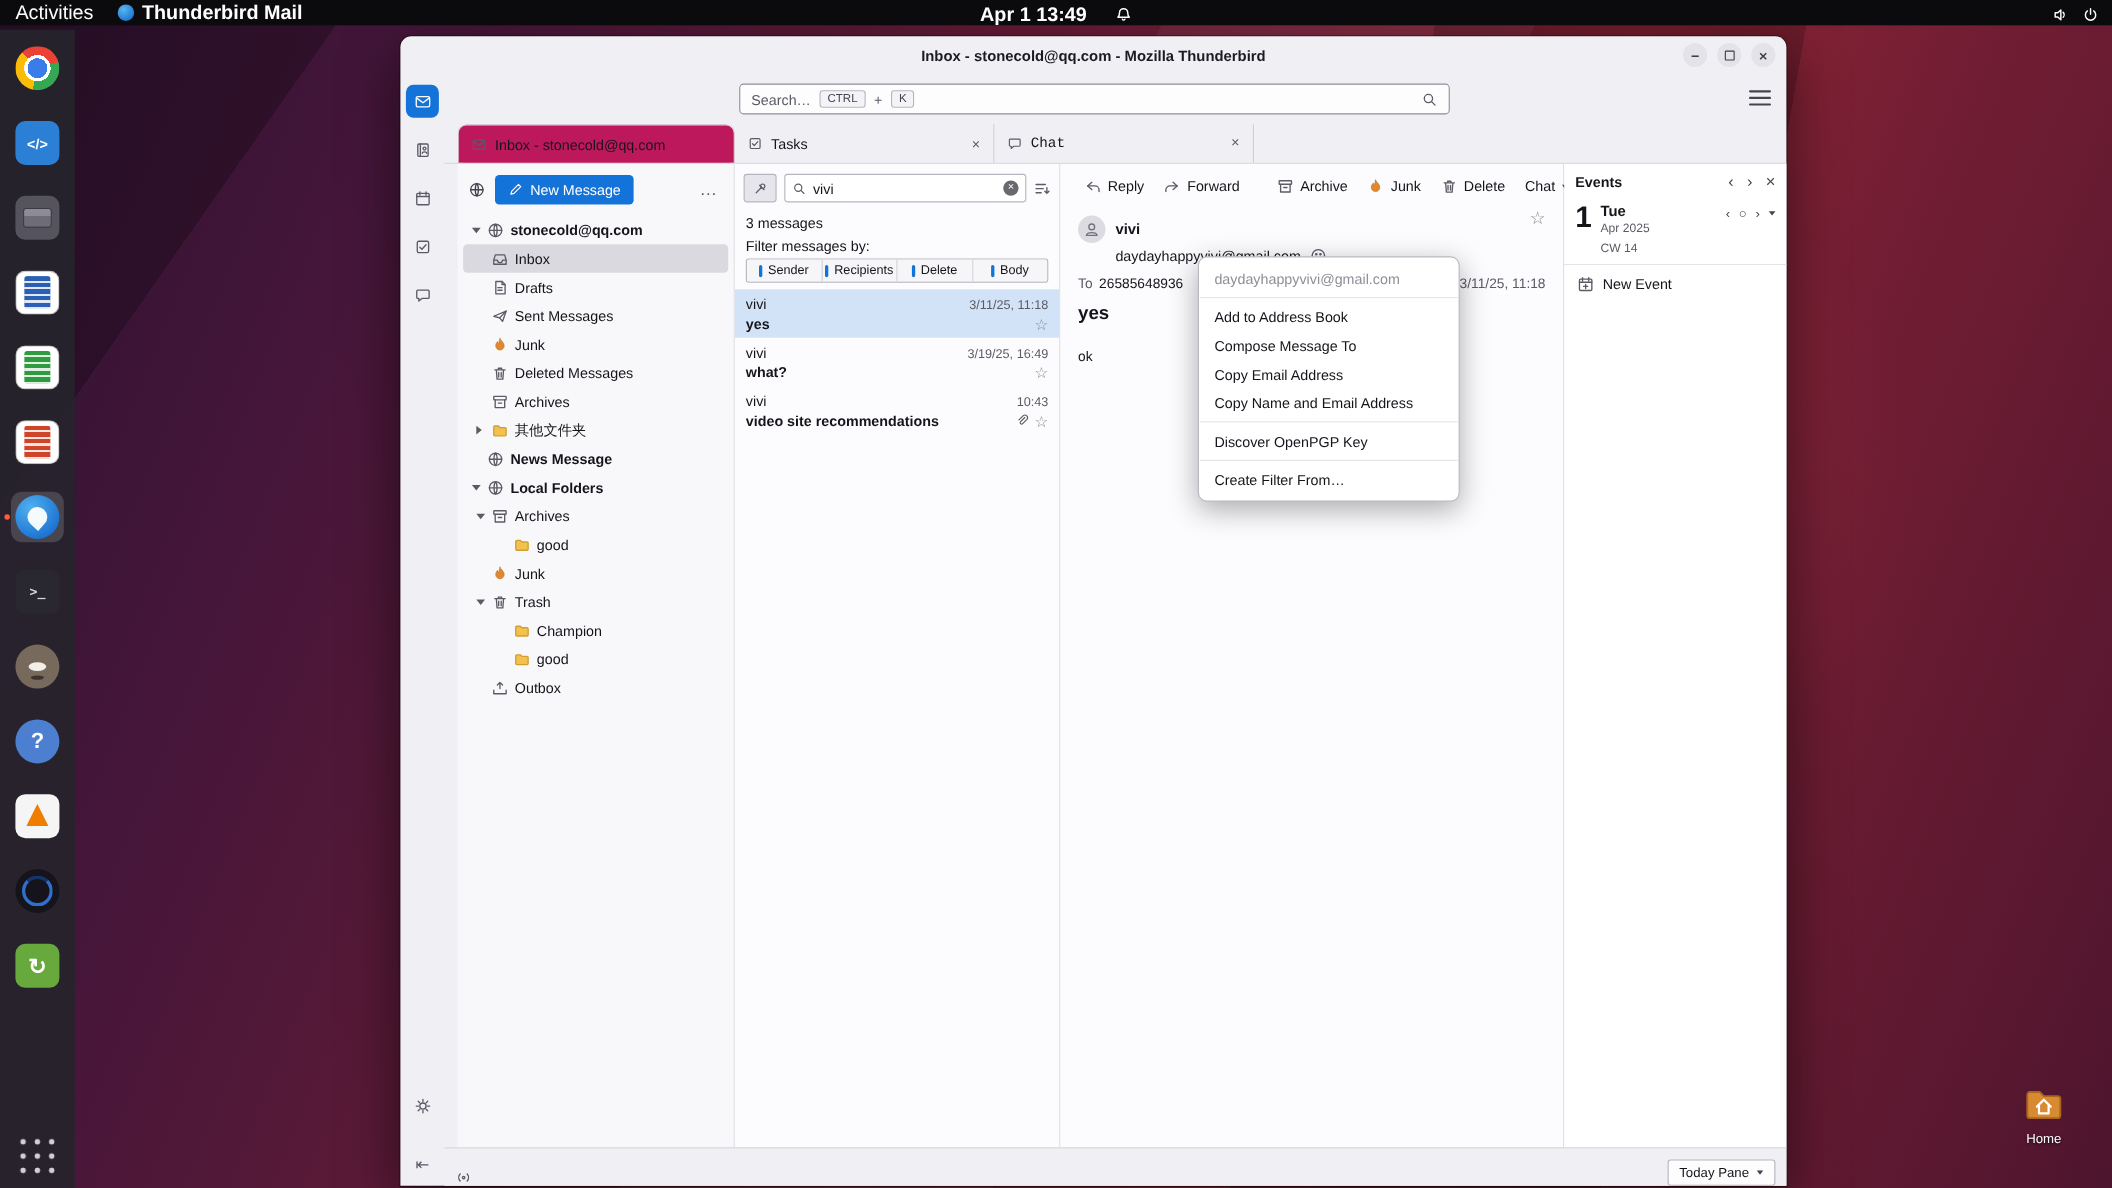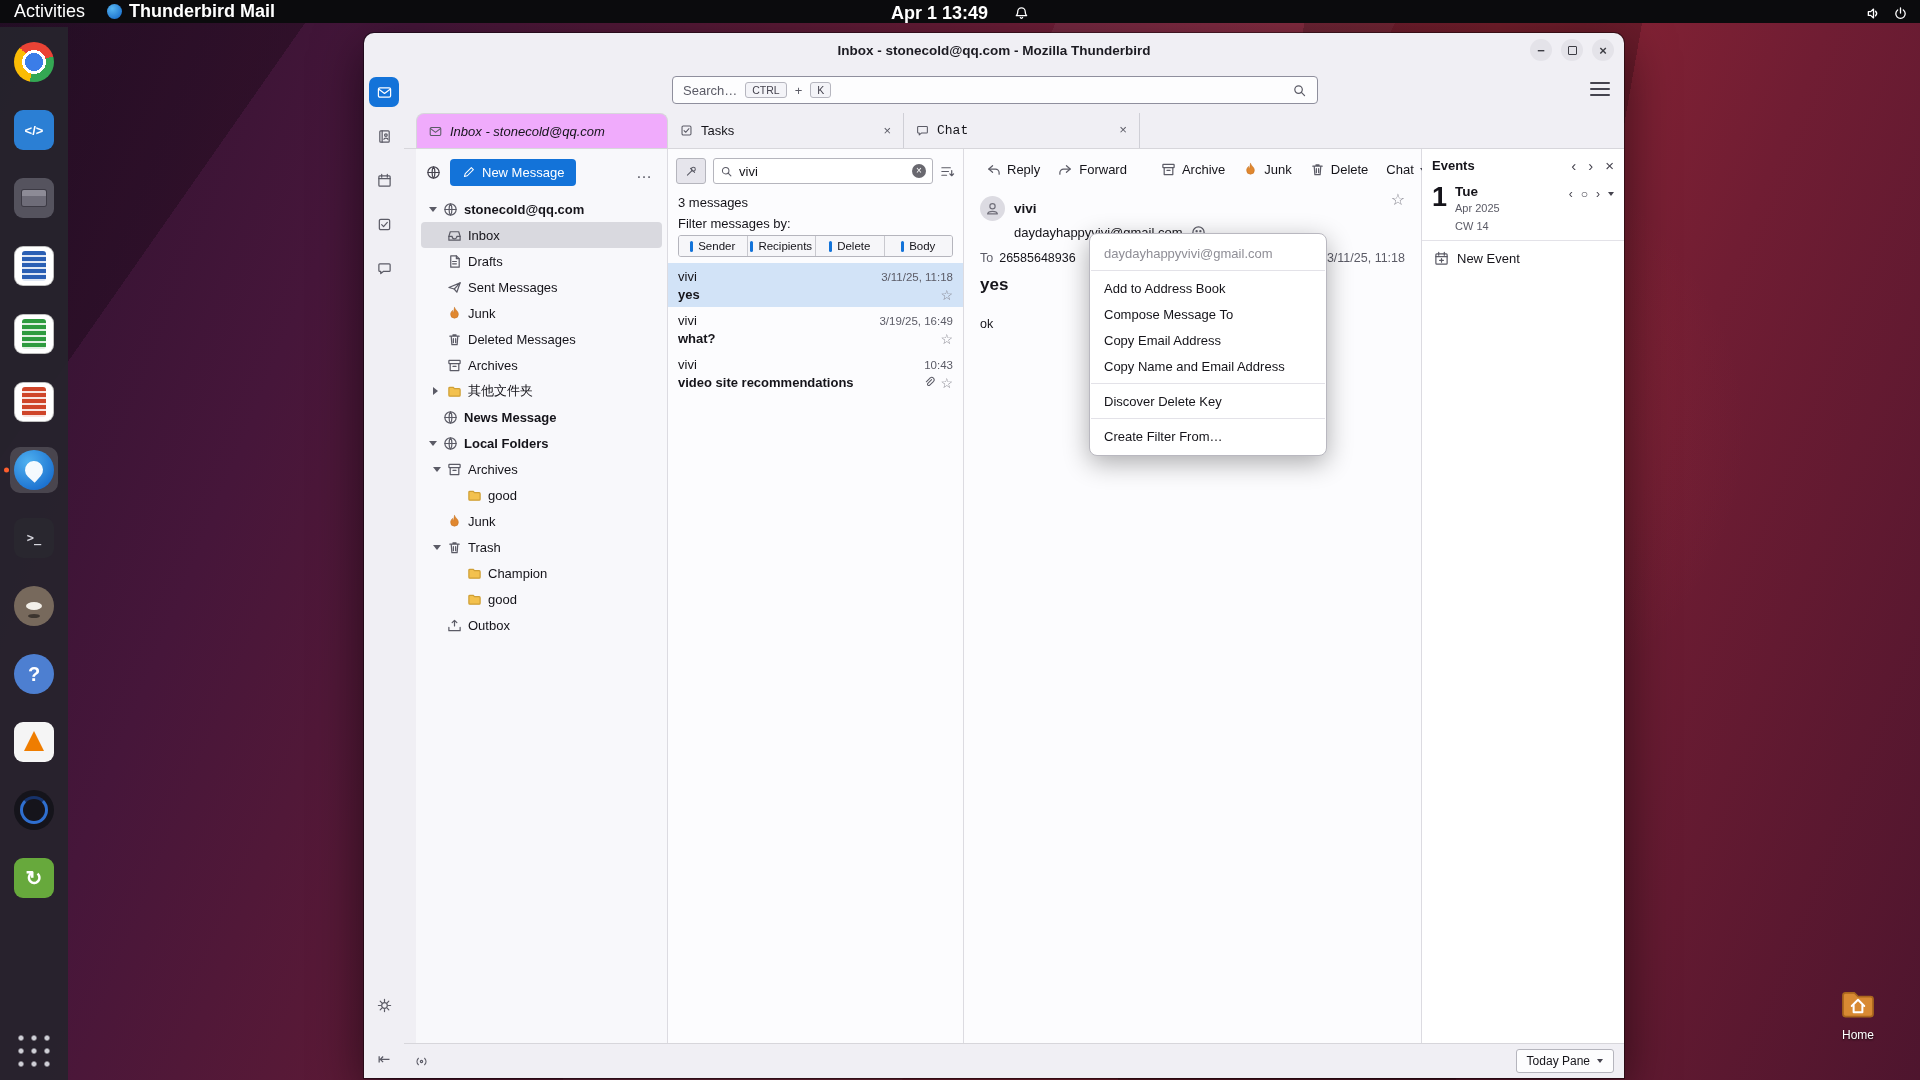--- a/index.html
+++ b/index.html
@@ -86,21 +86,21 @@
   .space.active{background:#1373d9;color:#fff;}
   .space .ic{stroke:currentColor;}
   .spaces .bottom{position:absolute;bottom:58px;}
   .spaces .collapse{position:absolute;bottom:10px;font-size:15px;color:#5b5b66;}
 
   
   .tabbar{position:absolute;left:40px;top:80px;right:0;height:36px;display:flex;align-items:flex-end;padding-left:12px;
      border-bottom:1px solid #d7d6db;}
   .tab{height:35px;display:flex;align-items:center;gap:8px;padding:0 12px;font-size:13px;color:#15141a;
      border-right:1px solid #cfcfd6;}
-  .tab.active{background:#f0abfc;border:1px solid #d7d6db;border-bottom:none;border-radius:8px 8px 0 0;font-weight:400;font-style:italic;}
+  .tab.active{background:#be185d;border:1px solid #d7d6db;border-bottom:none;border-radius:8px 8px 0 0;font-weight:400;}
   .tab .x{margin-left:auto;color:#5b5b66;font-size:13px;padding-left:14px;}
   .tab1{width:252px;}.tab2{width:236px;}.tab3{width:236px;font-family:Liberation Mono, monospace;}
 
   
   .content{position:absolute;left:40px;top:116px;right:0;bottom:35px;}
   .pane{position:absolute;top:0;bottom:0;background:#fcfcfe;}
   .folderpane{left:12px;width:252px;background:#f8f8fb;border-right:1px solid #dcdbe1;}
   .listpane{left:264px;width:296px;border-right:1px solid #dcdbe1;}
   .msgpane{left:560px;width:458px;border-right:1px solid #dcdbe1;}
   .eventspane{left:1018px;width:202px;background:#ffffff;}
@@ -179,21 +179,21 @@
   .ev-nav{margin-left:auto;display:flex;gap:12px;color:#45434e;font-size:15px;}
   .ev-daterow{display:flex;align-items:flex-start;padding:2px 10px 8px;gap:8px;border-bottom:1px solid #e3e2e8;}
   .ev-day{font-size:27px;font-weight:700;line-height:1;}
   .ev-wd{font-weight:700;font-size:13.5px;}
   .ev-my{font-size:11px;color:#5b5b66;margin-top:3px;display:flex;gap:6px;flex-direction:column;}
   .ev-minibtns{margin-left:auto;display:flex;align-items:center;gap:8px;color:#45434e;font-size:12px;padding-top:3px;}
   .ev-new{display:flex;align-items:center;gap:8px;padding:10px 12px;font-size:13px;}
 
   
   .statusbar{position:absolute;left:40px;right:0;bottom:0;height:35px;border-top:1px solid #d7d6db;background:#f0eff4;
-     display:flex;align-items:center;padding:0 10px;}
+     display:flex;align-items:flex-end;padding:0 10px;}
   .todaypane{margin-left:auto;display:flex;align-items:center;gap:7px;border:1px solid #b5b5bd;border-radius:3px;
      background:#fdfdfe;font-size:12px;padding:4px 10px;color:#15141a;}
 </style>
 </head>
 <body>
 
 <svg width="0" height="0" style="position:absolute">
   <defs>
     <symbol id="i-env" viewBox="0 0 16 16">
         <rect x="1.5" y="3" width="13" height="10" rx="1.5"></rect>
@@ -800,21 +800,21 @@
     </div>
 
     <div class="cmenu">
       <div class="cm-item disabled">daydayhappyvivi@gmail.com</div>
       <div class="cm-sep"></div>
       <div class="cm-item">Add to Address Book</div>
       <div class="cm-item">Compose Message To</div>
       <div class="cm-item">Copy Email Address</div>
       <div class="cm-item">Copy Name and Email Address</div>
       <div class="cm-sep"></div>
-      <div class="cm-item">Discover Delete Key</div>
+      <div class="cm-item">Discover OpenPGP Key</div>
       <div class="cm-sep"></div>
       <div class="cm-item">Create Filter From…</div>
     </div>
 
     <div class="statusbar">
       <svg class="ic">
           <use href="#i-antenna"></use>
         </svg>
       <div class="todaypane">
         <span>Today Pane</span>

